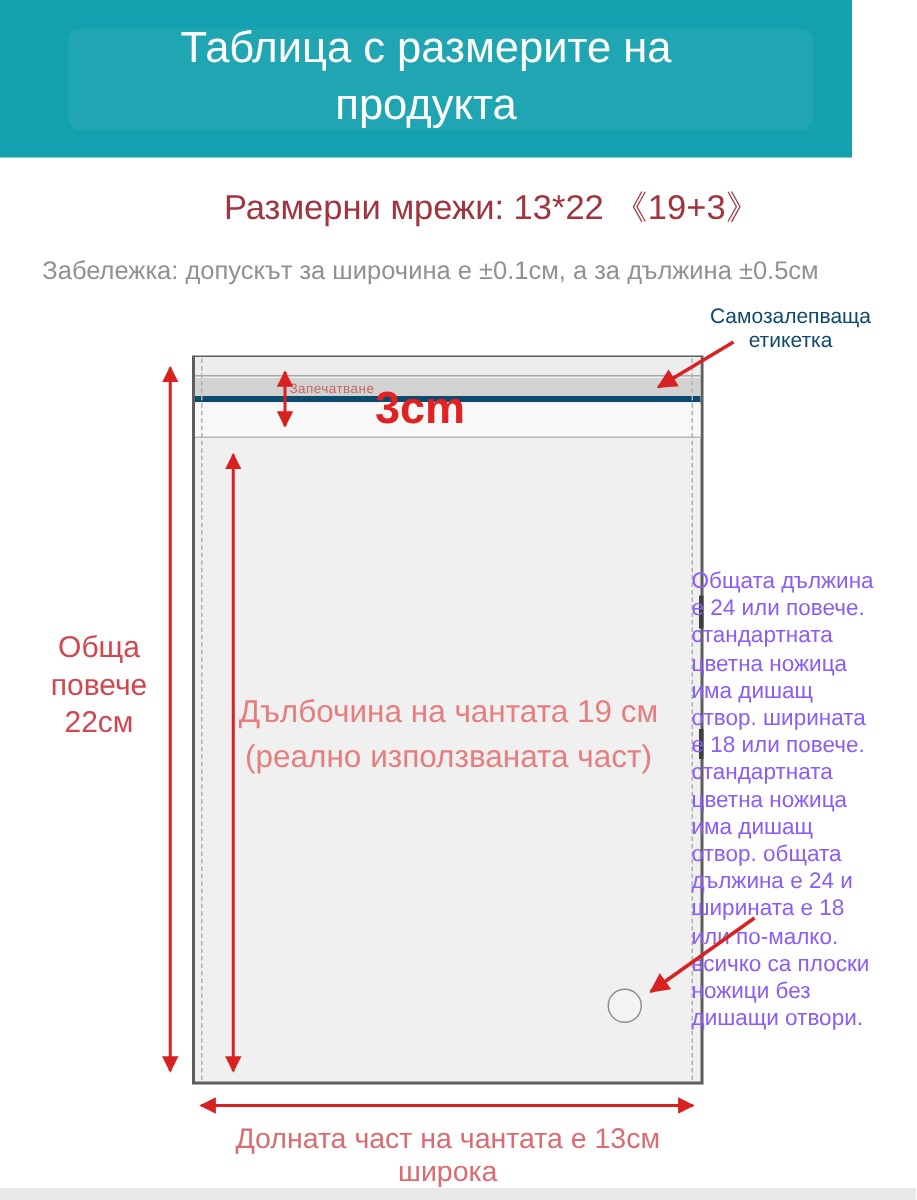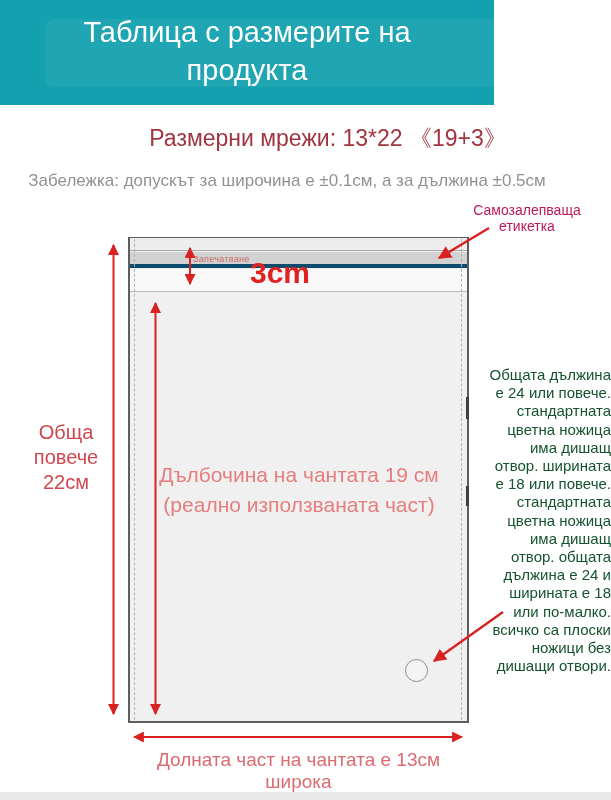--- a/index.html
+++ b/index.html
@@ -9,21 +9,21 @@
     width: 611px;
     height: 800px;
     background: #ffffff;
     font-family: "Liberation Sans", "DejaVu Sans", sans-serif;
     overflow: hidden;
   }
 
   
   .header {
     position: absolute; left: 0; top: 0;
-    width: 494px; height: 105px;
+    width: 568px; height: 105px;
     background: #13a0af;
   }
   .title-backdrop {
     position: absolute; left: 45px; top: 19px;
     width: 497px; height: 68px;
     background: rgba(255,255,255,0.06);
     border-radius: 9px;
   }
   .title {
     position: absolute; left: 0; top: 13px;
@@ -48,21 +48,21 @@
     width: 100%;
     padding-right: 37px;
     text-align: center;
     color: #8f9295;
     font-size: 17px; font-weight: 400;
   }
   .sticker-label {
     position: absolute; left: 448px; top: 202px;
     width: 158px;
     text-align: center;
-    color: #be185d;
+    color: #0c4a6e;
     font-size: 14px;
   }
 
   
   .bag {
     position: absolute; left: 128px; top: 237px;
     width: 341px; height: 486px;
     background: #f0f0f0;
     border: 2px solid #5e5e5e;
     border-top-width: 1px;
@@ -110,24 +110,24 @@
   }
   .depth-label {
     position: absolute; left: 133px; top: 460px;
     width: 332px;
     text-align: center;
     color: #e57e7e;
     font-size: 21px; line-height: 30px;
     white-space: pre-line;
   }
   .right-note {
-    position: absolute; left: 461px; top: 366px;
+    position: absolute; left: 461px; top: 379px;
     width: 150px;
-    text-align: right;
-    color: #14532d;
+    text-align: left;
+    color: #8b5cf6;
     font-size: 15px; line-height: 18.2px;
     white-space: pre-line;
   }
   .bottom-label {
     position: absolute; left: 128px; top: 749px;
     width: 341px;
     text-align: center;
     color: #db6b71;
     font-size: 19px;
   }

